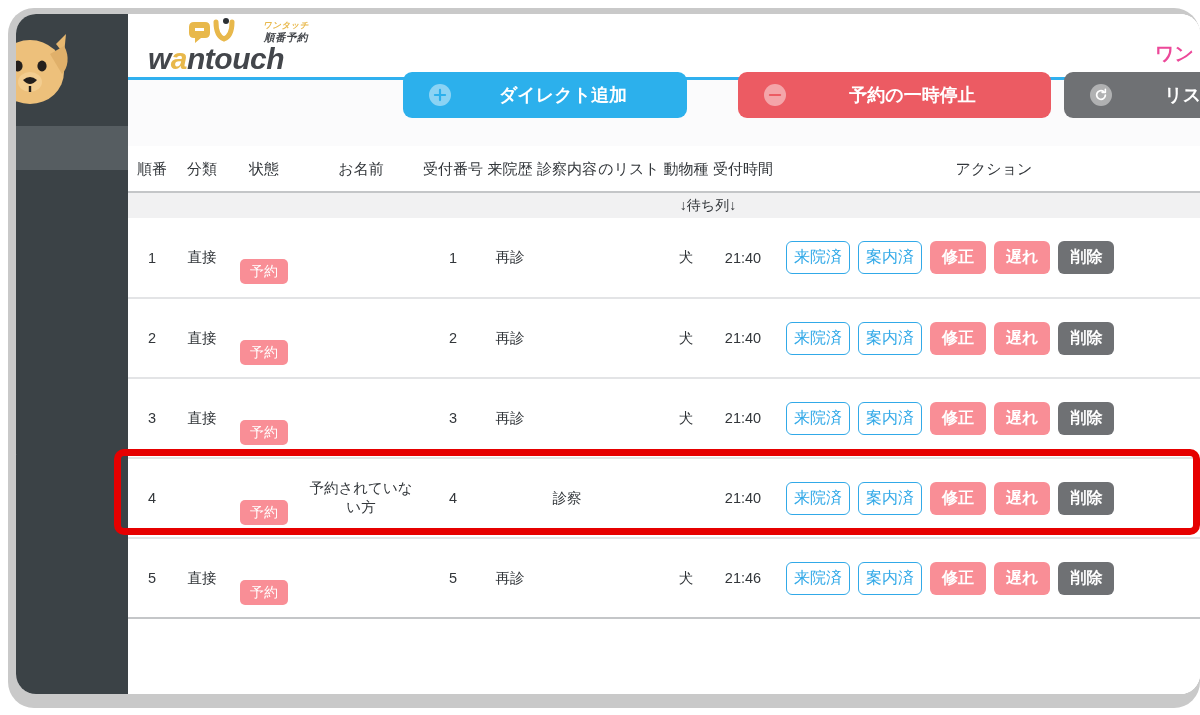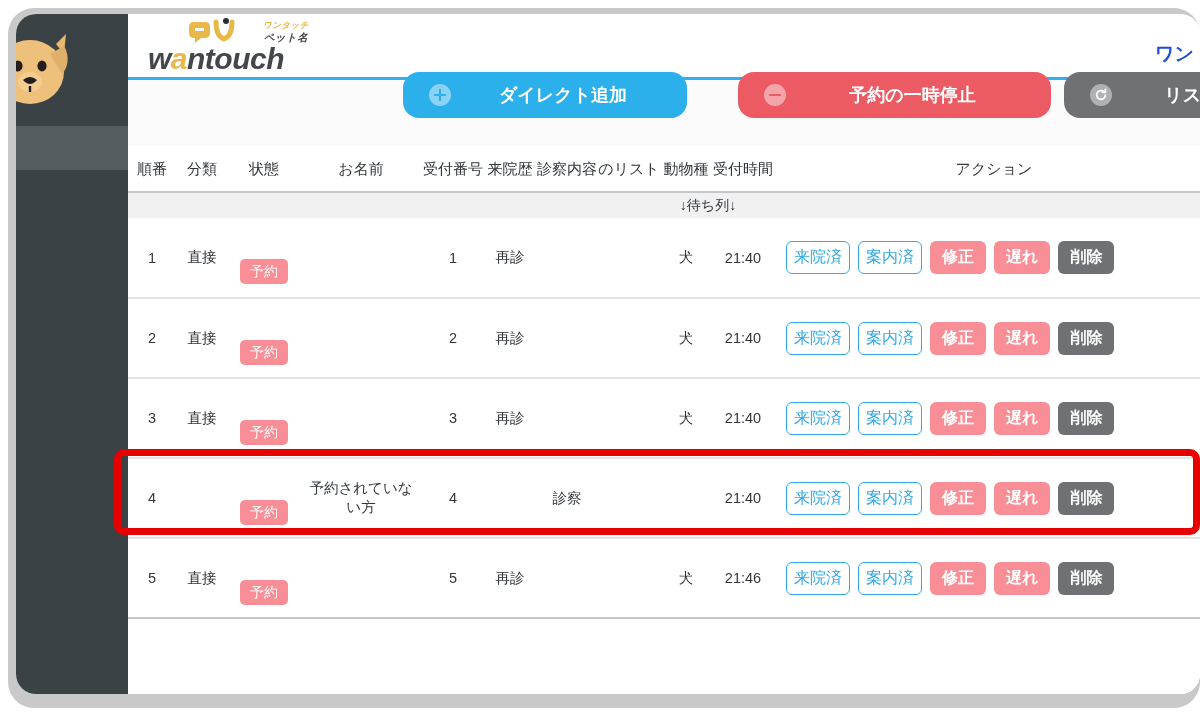--- a/index.html
+++ b/index.html
@@ -58,40 +58,40 @@
   #logo-tag {
     position: absolute; left: 96px; top: 3px; width: 84px;
     text-align: center; line-height: 1.15;
   }
   #logo-tag .t1 { display:block; font-size: 8.5px; color: #e8b84b; font-weight: 700; letter-spacing: .5px; }
   #logo-tag .t2 { display:block; font-size: 10.5px; color: #43464b; font-weight: 800; letter-spacing: .5px; }
   #logo-mark { position: absolute; left: 38px; top: 0px; width: 58px; height: 26px; }
 
   #account-name {
     position: absolute; right: 6px; top: 27px;
-    font-size: 19px; font-weight: 700; color: #1d4ed8; white-space: nowrap;
+    font-size: 19px; font-weight: 700; color: #ec4899; white-space: nowrap;
   }
 
   #blue-rule {
     position: absolute; left: 0; top: 63px; width: 1072px; height: 3px;
     background: #30b0ef;
   }
 
   
   #header-band {
     position: absolute; left: 0; top: 66px; width: 1072px; height: 66px;
     background: #fbfbfc;
   }
   #page-title {
     position: absolute; left: 22px; top: 5px;
     font-size: 26px; font-weight: 800; color: #2244cc; letter-spacing: 1px;
     white-space: nowrap;
   }
   .hbtn {
-    position: absolute; top: -8px; height: 46px; border: none; border-radius: 16px;
+    position: absolute; top: -8px; height: 46px; border: none; border-radius: 9px;
     color: #ffffff; font-size: 18px; font-weight: 700;
     font-family: "Liberation Sans", "DejaVu Sans", sans-serif;
     display: flex; align-items: center; cursor: pointer; white-space: nowrap;
   }
   .hbtn .bi {
     width: 22px; height: 22px; border-radius: 50%;
     background: rgba(255,255,255,.45);
     display: inline-flex; align-items: center; justify-content: center;
     margin-left: 26px; flex: 0 0 auto;
   }
@@ -201,21 +201,21 @@
             <svg viewBox="0 0 58 26" width="58" height="26">
               <path d="M2 10 h20 v14 h-20 z" fill="none"></path>
               <path d="M3 9 q0-5 5-5 h11 q5 0 5 5 v6 q0 5 -5 5 h-4 l-6 5 v-5 h-1 q-5 0 -5 -5 z" fill="#e8b84b"></path>
               <path d="M9 10 h9 v3 h-9 z" fill="#ffffff"></path>
               <path d="M30 4 q0 14 8 17 q8 -3 8 -17" fill="none" stroke="#e8b84b" stroke-width="5" stroke-linecap="round"></path>
               <circle cx="40" cy="3" r="3" fill="#2b2f33"></circle>
             </svg>
           </div>
           <div id="logo-tag">
             <span class="t1">ワンタッチ</span>
-            <span class="t2">ペット名</span>
+            <span class="t2">順番予約</span>
           </div>
           <div id="logo-word"><span>w</span><span class="hl">a</span><span>ntouch</span></div>
         </div>
         <div id="account-name">ワン</div>
       </div>
 
       <div id="blue-rule"></div>
 
       <div id="header-band">
 

